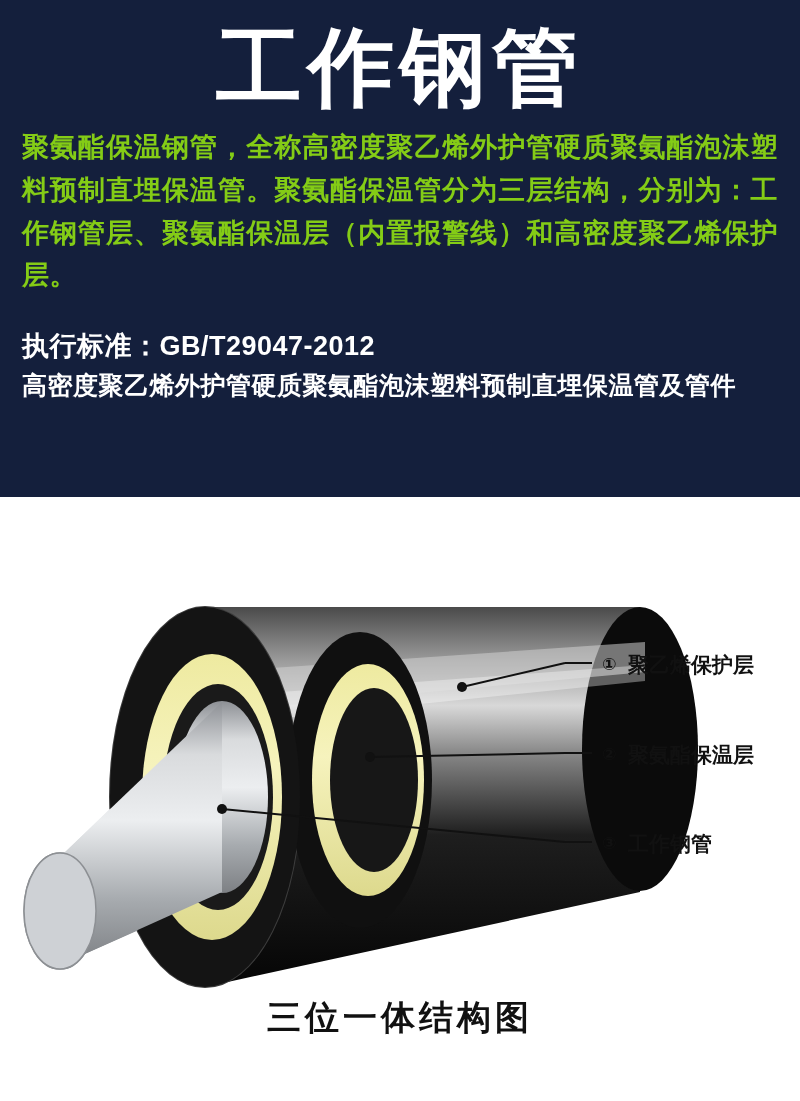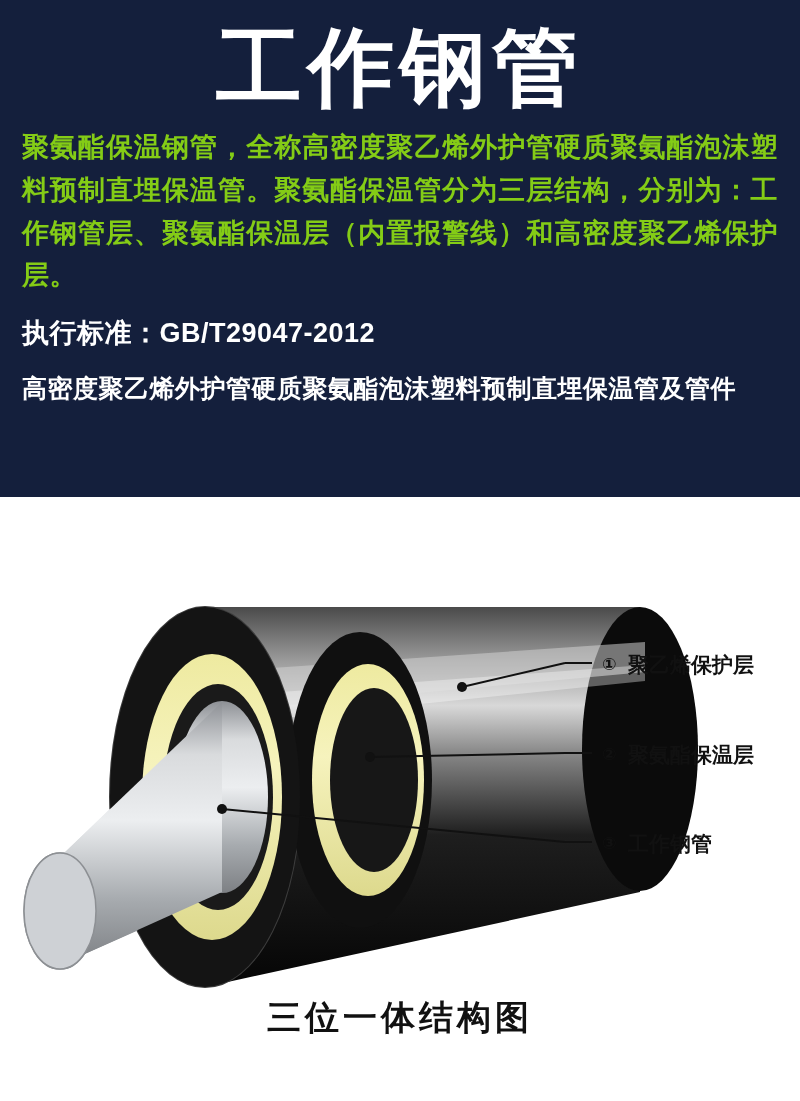--- a/index.html
+++ b/index.html
@@ -42,32 +42,32 @@
     font-weight: bold;
     text-align: justify;
     text-justify: inter-ideograph;
     letter-spacing: 0.5px;
   }
 
   .banner-standard {
     color: #ffffff;
     font-size: 27px;
     font-weight: bold;
-    margin-top: 16px;
+    margin-top: 29px;
     line-height: 1.5;
     letter-spacing: 0.5px;
   }
 
   .banner-standard-desc {
     color: #ffffff;
     font-size: 25px;
     font-weight: bold;
     line-height: 1.52;
     letter-spacing: 0.5px;
-    margin-top: 16px;
+    margin-top: 0;
   }
 
   
   .figure-area {
     position: absolute;
     left: 0; top: 497px;
     width: 800px;
     height: 604px;
     background: #ffffff;
   }

